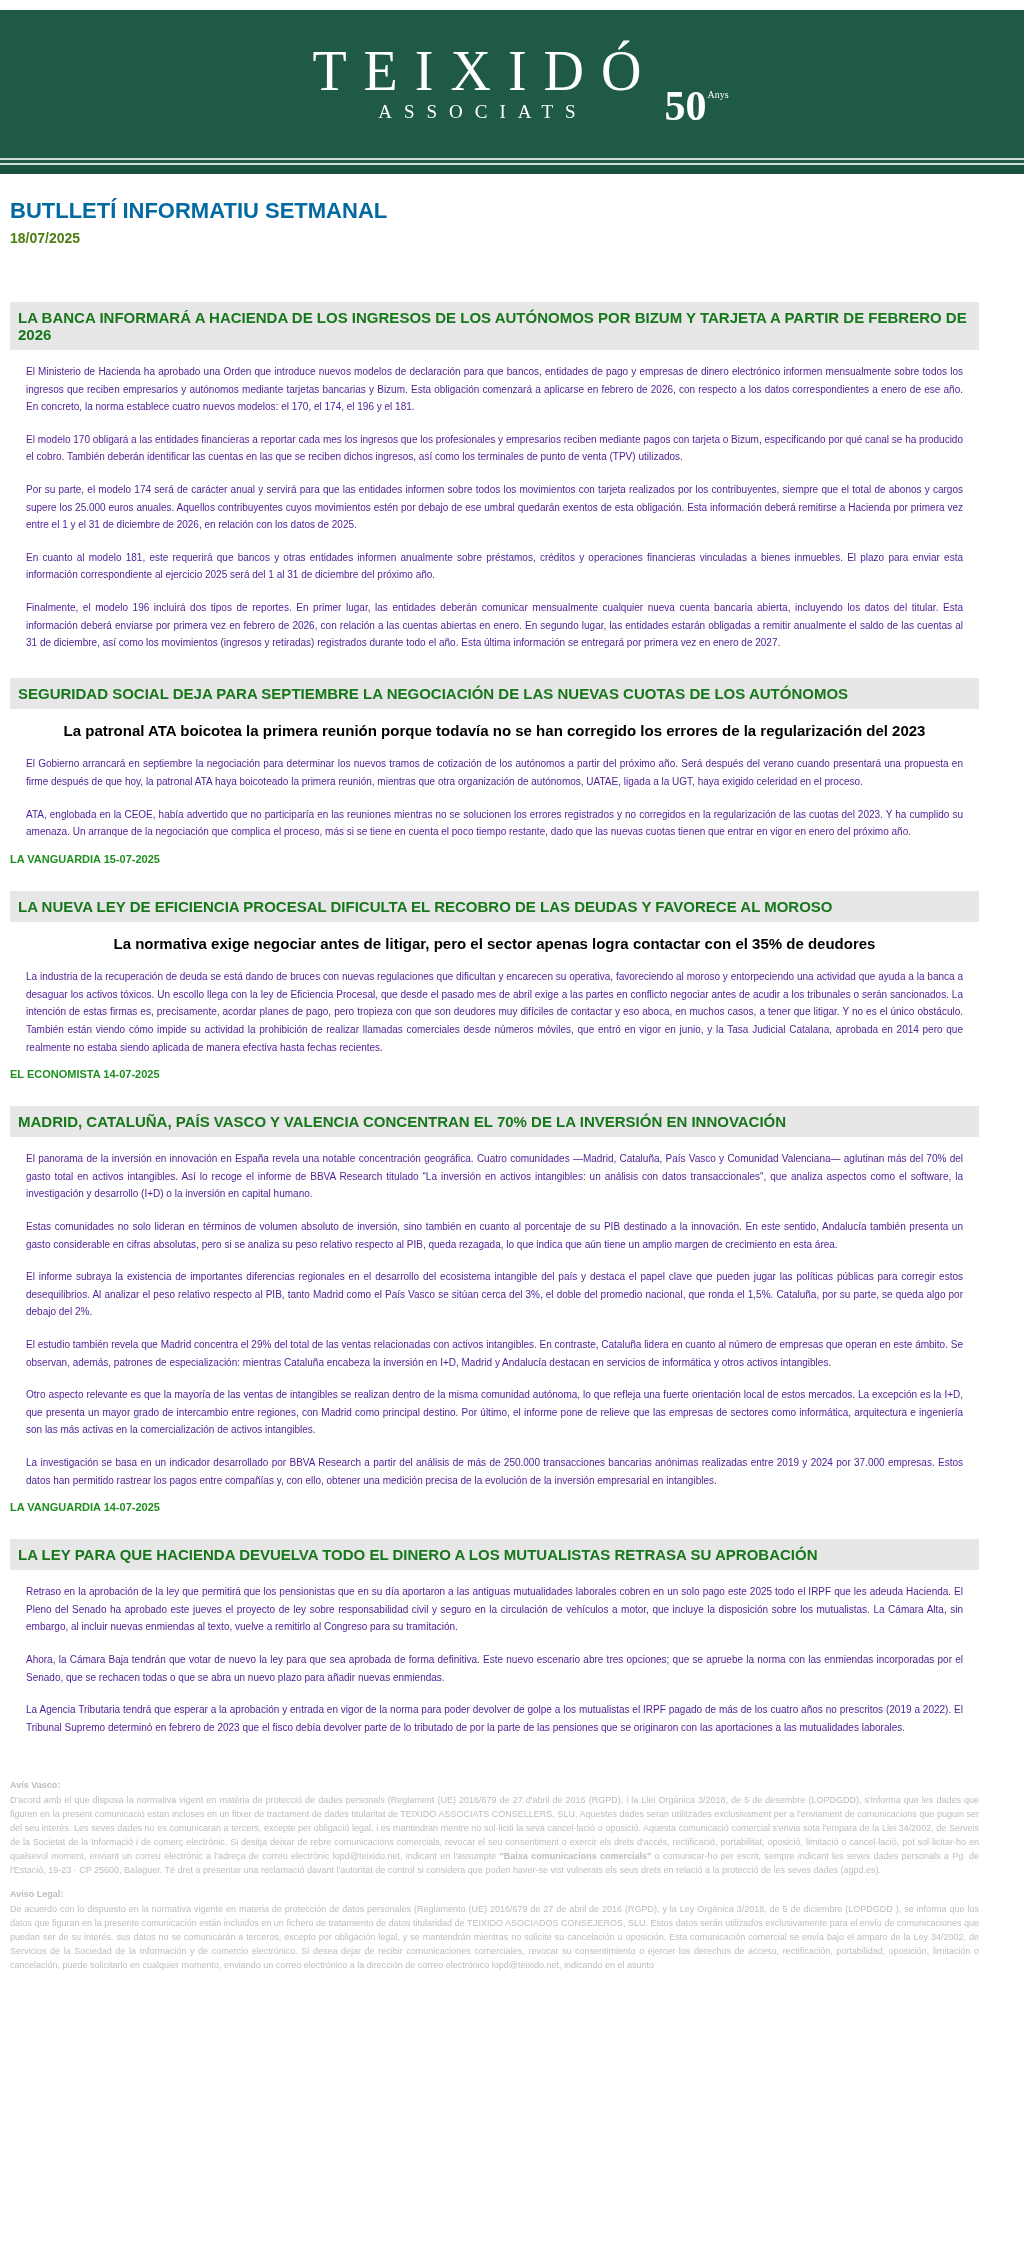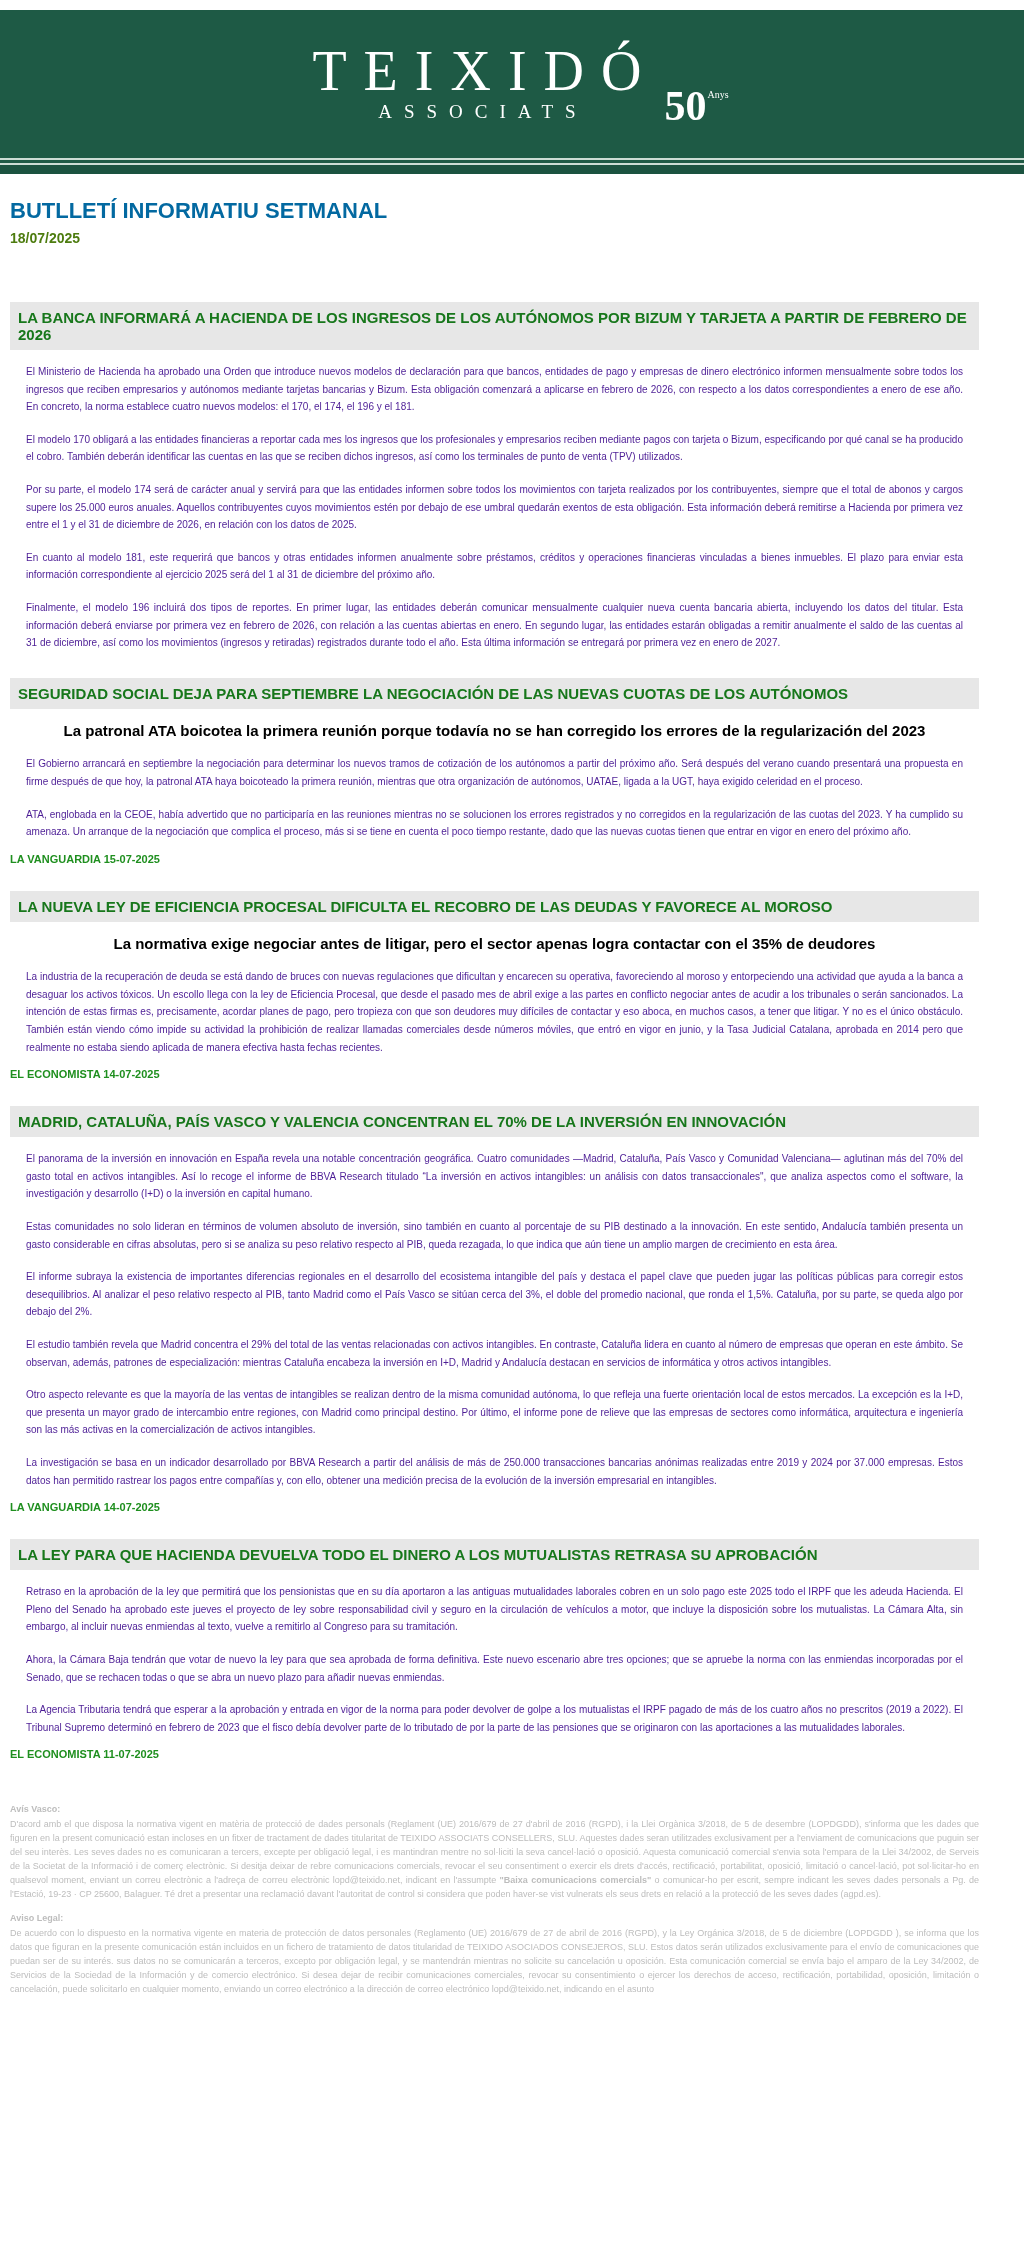--- a/index.html
+++ b/index.html
@@ -88,21 +88,20 @@
       <p class="body-text">Otro aspecto relevante es que la mayoría de las ventas de intangibles se realizan dentro de la misma comunidad autónoma, lo que refleja una fuerte orientación local de estos mercados. La excepción es la I+D, que presenta un mayor grado de intercambio entre regiones, con Madrid como principal destino. Por último, el informe pone de relieve que las empresas de sectores como informática, arquitectura e ingeniería son las más activas en la comercialización de activos intangibles.</p>
       <p class="body-text">La investigación se basa en un indicador desarrollado por BBVA Research a partir del análisis de más de 250.000 transacciones bancarias anónimas realizadas entre 2019 y 2024 por 37.000 empresas. Estos datos han permitido rastrear los pagos entre compañías y, con ello, obtener una medición precisa de la evolución de la inversión empresarial en intangibles.</p>
       <div class="source">LA VANGUARDIA 14-07-2025</div>
     </div>
 
     <div class="article">
       <div class="article-heading">LA LEY PARA QUE HACIENDA DEVUELVA TODO EL DINERO A LOS MUTUALISTAS RETRASA SU APROBACIÓN</div>
       <p class="body-text">Retraso en la aprobación de la ley que permitirá que los pensionistas que en su día aportaron a las antiguas mutualidades laborales cobren en un solo pago este 2025 todo el IRPF que les adeuda Hacienda. El Pleno del Senado ha aprobado este jueves el proyecto de ley sobre responsabilidad civil y seguro en la circulación de vehículos a motor, que incluye la disposición sobre los mutualistas. La Cámara Alta, sin embargo, al incluir nuevas enmiendas al texto, vuelve a remitirlo al Congreso para su tramitación.</p>
       <p class="body-text">Ahora, la Cámara Baja tendrán que votar de nuevo la ley para que sea aprobada de forma definitiva. Este nuevo escenario abre tres opciones; que se apruebe la norma con las enmiendas incorporadas por el Senado, que se rechacen todas o que se abra un nuevo plazo para añadir nuevas enmiendas.</p>
       <p class="body-text">La Agencia Tributaria tendrá que esperar a la aprobación y entrada en vigor de la norma para poder devolver de golpe a los mutualistas el IRPF pagado de más de los cuatro años no prescritos (2019 a 2022). El Tribunal Supremo determinó en febrero de 2023 que el fisco debía devolver parte de lo tributado de por la parte de las pensiones que se originaron con las aportaciones a las mutualidades laborales.</p>
-      <div class="source">EL ECONOMISTA 11-07-2025</div>
     </div>
 
     <div class="legal">
       <p class="legal-label">Avís Vasco:</p>
       <p><span>D'acord amb el que disposa la normativa vigent en matèria de protecció de dades personals (Reglament (UE) 2016/679 de 27 d'abril de 2016 (RGPD), i la Llei Orgànica 3/2018, de 5 de desembre (LOPDGDD), s'informa que les dades que figuren en la present comunicació estan incloses en un fitxer de tractament de dades titularitat de TEIXIDO ASSOCIATS CONSELLERS, SLU. Aquestes dades seran utilitzades exclusivament per a l'enviament de comunicacions que puguin ser del seu interès. Les seves dades no es comunicaran a tercers, excepte per obligació legal, i es mantindran mentre no sol·liciti la seva cancel·lació o oposició. Aquesta comunicació comercial s'envia sota l'empara de la Llei 34/2002, de Serveis de la Societat de la Informació i de comerç electrònic. Si desitja deixar de rebre comunicacions comercials, revocar el seu consentiment o exercir els drets d'accés, rectificació, portabilitat, oposició, limitació o cancel·lació, pot sol·licitar-ho en qualsevol moment, enviant un correu electrònic a l'adreça de correu electrònic lopd@teixido.net, indicant en l'assumpte </span><strong>"Baixa comunicacions comercials"</strong><span> o comunicar-ho per escrit, sempre indicant les seves dades personals a Pg. de l'Estació, 19-23 · CP 25600, Balaguer. Té dret a presentar una reclamació davant l'autoritat de control si considera que poden haver-se vist vulnerats els seus drets en relació a la protecció de les seves dades (agpd.es).</span></p>
       <p class="legal-label">Aviso Legal:</p>
       <p><span>De acuerdo con lo dispuesto en la normativa vigente en materia de protección de datos personales (Reglamento (UE) 2016/679 de 27 de abril de 2016 (RGPD), y la Ley Orgánica 3/2018, de 5 de diciembre (LOPDGDD ), se informa que los datos que figuran en la presente comunicación están incluidos en un fichero de tratamiento de datos titularidad de TEIXIDO ASOCIADOS CONSEJEROS, SLU. Estos datos serán utilizados exclusivamente para el envío de comunicaciones que puedan ser de su interés. sus datos no se comunicarán a terceros, excepto por obligación legal, y se mantendrán mientras no solicite su cancelación u oposición. Esta comunicación comercial se envía bajo el amparo de la Ley 34/2002, de Servicios de la Sociedad de la Información y de comercio electrónico. Si desea dejar de recibir comunicaciones comerciales, revocar su consentimiento o ejercer los derechos de acceso, rectificación, portabilidad, oposición, limitación o cancelación, puede solicitarlo en cualquier momento, enviando un correo electrónico a la dirección de correo electrónico lopd@teixido.net, indicando en el asunto </span></p>
     </div>
   </div>
 

